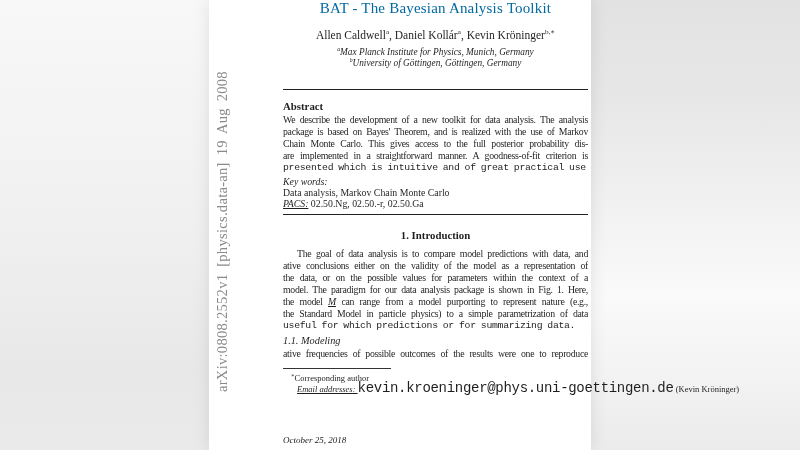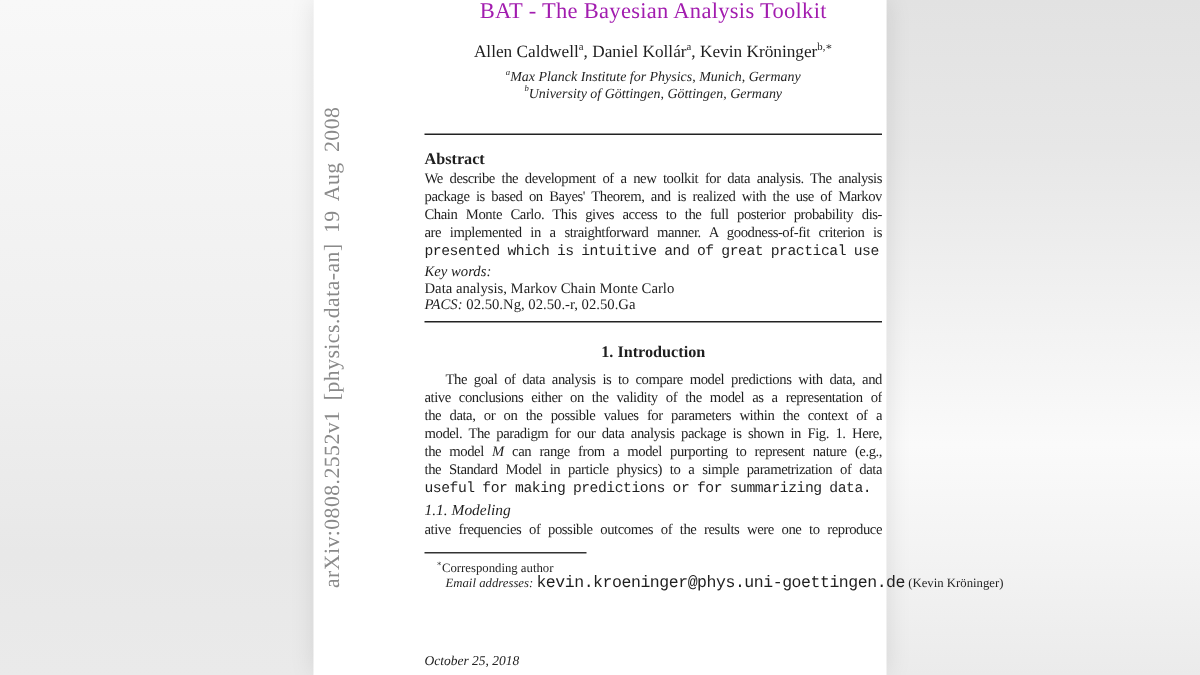--- a/index.html
+++ b/index.html
@@ -22,40 +22,40 @@
     background:var(--paper,#ffffff);
     box-shadow:0 0 16px rgba(0,0,0,0.10);
   }
   .stamp{
     position:absolute;left:5px;top:392px;width:382px;
     transform:rotate(-90deg);transform-origin:0 0;
     font-size:14.5px;line-height:16px;color:var(--stamp,#8a8a8a);
     letter-spacing:0.3px;word-spacing:3px;white-space:nowrap;
   }
   .content{margin-left:74px;width:305px;}
-  .title{font-size:15px;line-height:16px;text-align:center;color:#a21caf;letter-spacing:0.2px;}
+  .title{font-size:15px;line-height:16px;text-align:center;color:#0369a1;letter-spacing:0.2px;}
   sup{font-size:0.62em;vertical-align:super;line-height:0;}
   .authors{margin-top:13px;font-size:11.5px;line-height:13px;text-align:center;}
   .affils{margin-top:5px;font-style:italic;font-size:9.3px;line-height:10.5px;text-align:center;}
   .rule{margin-top:21px;border-top:1.3px solid #222;height:0;}
   .rule.r2{margin-top:5px;}
   .h-abstract{margin-top:10px;font-weight:bold;font-size:10.8px;line-height:12px;}
   .para{font-size:9.8px;line-height:12px;}
   .para.abstract{margin-top:2px;}
   .para.intro{margin-top:7px;}
   .para.modeling{margin-top:2px;}
   .ln{text-align:justify;text-align-last:justify;white-space:nowrap;overflow:hidden;letter-spacing:-0.3px;word-spacing:-0.5px;}
   .ln.end{text-align-last:left;font-family:Liberation Mono, monospace;}
   .ln.ind{text-indent:14px;}
   .keywords{margin-top:3px;font-size:9.8px;line-height:10.8px;}
   .kw-label{font-style:italic;}
   .h-section{margin-top:14px;font-weight:bold;font-size:10.8px;line-height:12px;text-align:center;}
   .h-subsection{margin-top:3px;font-style:italic;font-size:10.3px;line-height:11px;}
-  .it{font-style:italic;}
-  .tt{font-family:"Liberation Mono","DejaVu Sans Mono",monospace;font-size:11px;letter-spacing:-0.3px;}
+  .it{font-style:italic;text-decoration:underline;}
+  .tt{font-family:"Liberation Mono","DejaVu Sans Mono",monospace;font-size:14px;letter-spacing:-0.3px;}
   .fn-rule{margin-top:8px;width:108px;border-top:1px solid #333;height:0;}
   .fn1{margin-top:4px;margin-left:8px;font-size:8.5px;line-height:10px;white-space:nowrap;}
   .fn2{margin-left:14px;font-size:8.5px;line-height:10px;white-space:nowrap;}
   .footer{
     position:absolute;left:74px;width:305px;bottom:5px;
     display:flex;justify-content:space-between;
     font-style:italic;font-size:9px;color:#222;
   }
 </style>
 </head>
@@ -93,21 +93,21 @@
     <div class="rule r2"></div>
 
     <div class="h-section">1. Introduction</div>
     <div class="para intro">
         <div class="ln ind">The goal of data analysis is to compare model predictions with data, and</div>
         <div class="ln">ative conclusions either on the validity of the model as a representation of</div>
         <div class="ln">the data, or on the possible values for parameters within the context of a</div>
         <div class="ln">model. The paradigm for our data analysis package is shown in Fig. 1. Here,</div>
         <div class="ln"><span class="">the model </span><span class="it">M</span><span class=""> can range from a model purporting to represent nature (e.g.,</span></div>
         <div class="ln">the Standard Model in particle physics) to a simple parametrization of data</div>
-        <div class="ln end">useful for making predictions or for summarizing data.</div>
+        <div class="ln end">useful for which predictions or for summarizing data.</div>
       </div>
 
     <div class="h-subsection">1.1. Modeling</div>
     <div class="para modeling">
         <div class="ln">ative frequencies of possible outcomes of the results were one to reproduce</div>
       </div>
 
     <div class="fn-rule"></div>
     <div class="fn1"><sup>∗</sup><span class="">Corresponding author</span></div>
     <div class="fn2"><span class="it">Email addresses: </span><span class="tt">kevin.kroeninger@phys.uni-goettingen.de</span><span class=""> (Kevin Kröninger)</span></div>

